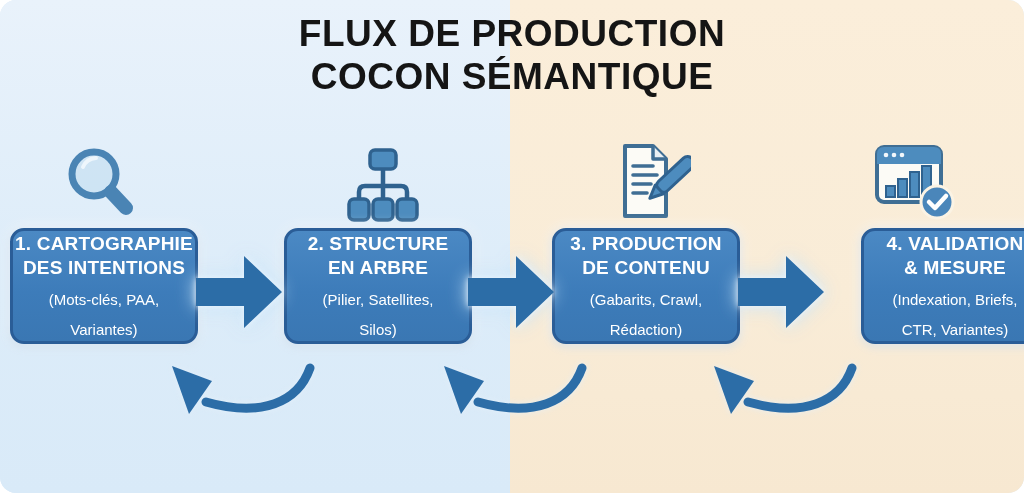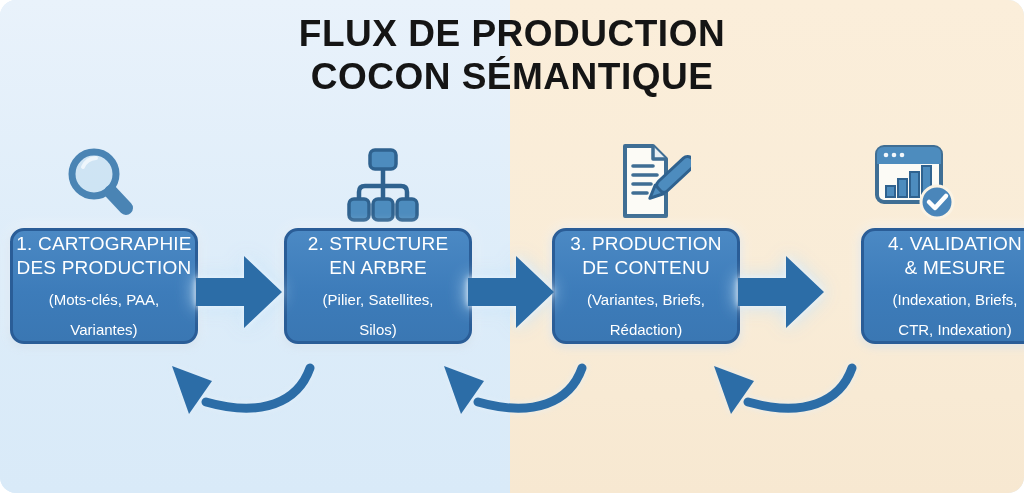--- a/index.html
+++ b/index.html
@@ -40,21 +40,21 @@
 
   .step-box{
     position:absolute;top:228px;height:116px;width:188px;
     background:linear-gradient(180deg,#4b89c4 0%,#3d7cba 55%,#3a77b3 100%);
     border:3px solid var(--box-border);
     border-radius:14px;
     box-shadow:0 0 14px rgba(255,255,255,.85), 0 2px 8px rgba(110,150,190,.35);
     display:flex;flex-direction:column;align-items:center;justify-content:center;
     text-align:center;color:var(--box-text);
   }
-  .step-heading{font-size:19px;font-weight:normal;line-height:24px;letter-spacing:.2px;}
+  .step-heading{font-size:19px;font-weight:bold;line-height:24px;letter-spacing:.2px;}
   .step-sub{font-size:15px;line-height:21px;margin-top:9px;}
 
   .arrow-right{position:absolute;top:250px;width:88px;height:84px;}
   .arrow-right svg{display:block;filter:drop-shadow(0 0 3px rgba(240,248,255,.95)) drop-shadow(0 0 9px rgba(198,227,248,.9));}
 
   .arrow-loop{position:absolute;top:358px;width:160px;height:72px;}
   .arrow-loop svg{display:block;filter:drop-shadow(0 0 3px rgba(228,240,250,.8));}
 </style>
 </head>
 <body>
@@ -113,44 +113,44 @@
       <rect x="25" y="36" width="9" height="18" fill="#4d8cbe" stroke="#2f628f" stroke-width="2"></rect>
       <rect x="37" y="29" width="9" height="25" fill="#4d8cbe" stroke="#2f628f" stroke-width="2"></rect>
       <rect x="49" y="23" width="9" height="31" fill="#4d8cbe" stroke="#2f628f" stroke-width="2"></rect>
       <circle cx="64" cy="59" r="16" fill="#4a86ba" stroke="#fbf3e4" stroke-width="3"></circle>
       <path d="M56 59 l6 6 l11 -12" stroke="#ffffff" stroke-width="4.5" fill="none" stroke-linecap="round" stroke-linejoin="round"></path>
     </svg>
   </div>
 
   <div class="step-box" style="left:10px;">
     <div class="step-heading">1. CARTOGRAPHIE</div>
-    <div class="step-heading">DES PRODUCTION</div>
+    <div class="step-heading">DES INTENTIONS</div>
     <div class="step-sub">(Mots-clés, PAA,</div>
     <div class="step-sub">Variantes)</div>
   </div>
 
   <div class="step-box" style="left:284px;">
     <div class="step-heading">2. STRUCTURE</div>
     <div class="step-heading">EN ARBRE</div>
     <div class="step-sub">(Pilier, Satellites,</div>
     <div class="step-sub">Silos)</div>
   </div>
 
   <div class="step-box" style="left:552px;justify-content:center;">
     <div class="step-heading">3. PRODUCTION</div>
     <div class="step-heading">DE CONTENU</div>
-    <div class="step-sub">(Variantes, Briefs,</div>
+    <div class="step-sub">(Gabarits, Crawl,</div>
     <div class="step-sub">Rédaction)</div>
   </div>
 
   <div class="step-box" style="left:861px;">
     <div class="step-heading">4. VALIDATION</div>
     <div class="step-heading">&amp; MESURE</div>
     <div class="step-sub">(Indexation, Briefs,</div>
-    <div class="step-sub">CTR, Indexation)</div>
+    <div class="step-sub">CTR, Variantes)</div>
   </div>
 
   <div class="arrow-right" style="left:196px;">
     <svg width="88" height="84" viewBox="0 0 88 84">
         <path d="M0 28 H48 V6 L86 42 L48 78 V56 H0 Z" fill="#2c6da7"></path>
       </svg>
   </div>
   <div class="arrow-right" style="left:468px;">
     <svg width="88" height="84" viewBox="0 0 88 84">
         <path d="M0 28 H48 V6 L86 42 L48 78 V56 H0 Z" fill="#2c6da7"></path>

